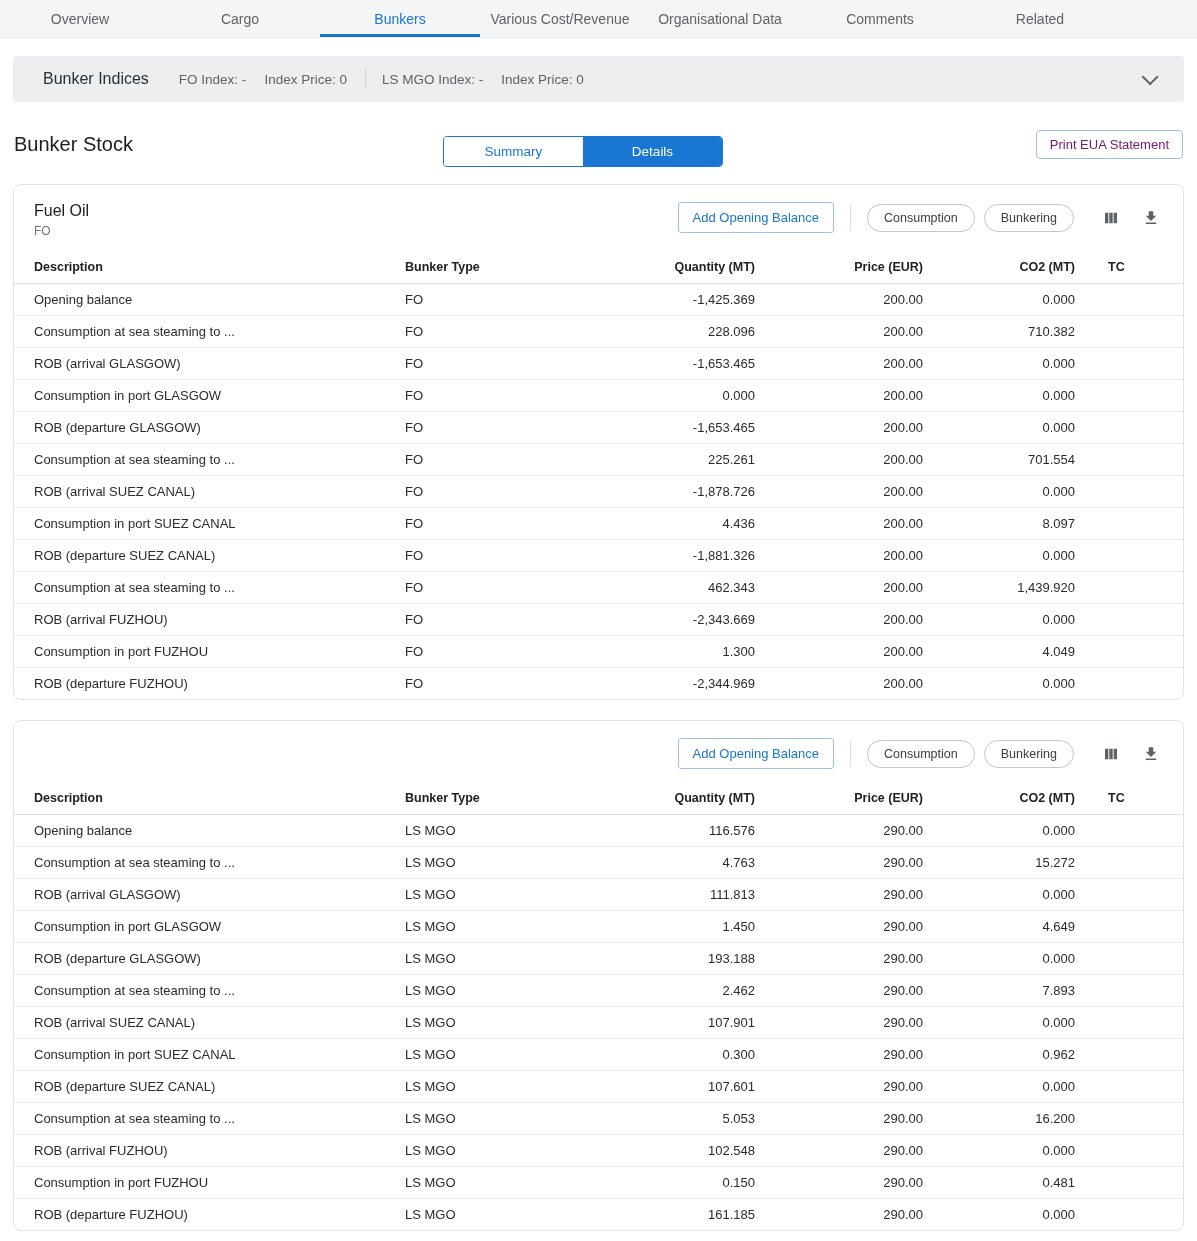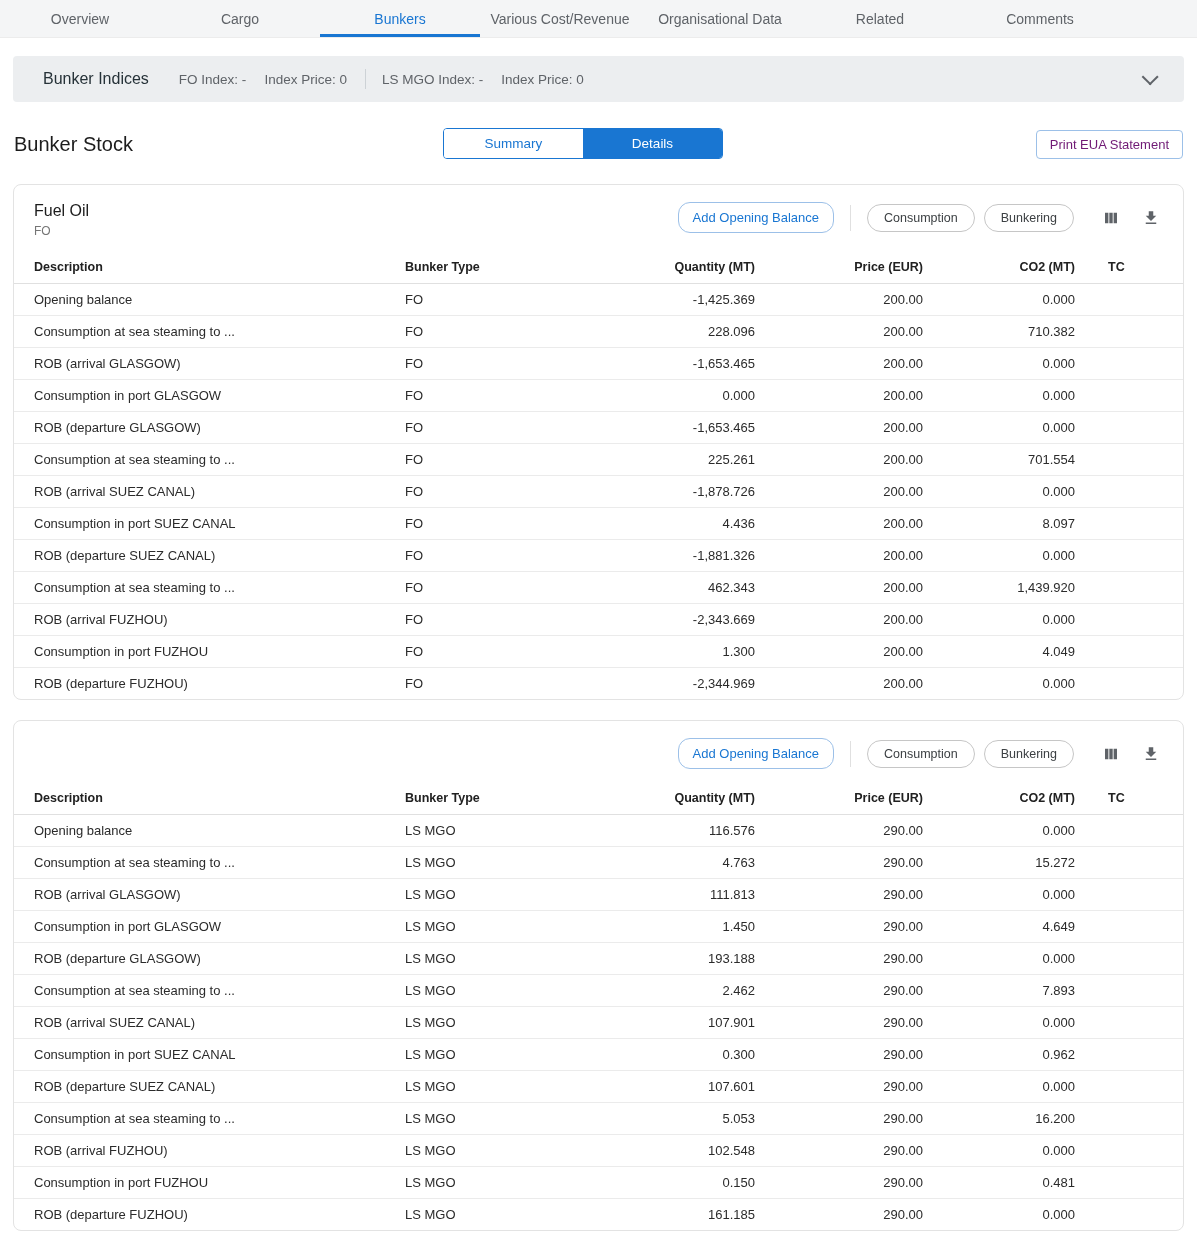--- a/index.html
+++ b/index.html
@@ -55,21 +55,21 @@
 
   
   .stock-header {
     position: relative;
     margin: 26px 14px 24px 14px;
     height: 32px;
     display: flex; align-items: center;
   }
   .stock-title { font-size: 20px; color: #1c1c1c; font-weight: 400; }
   .view-toggle {
-    position: absolute; left: 429px; top: 0;
+    position: absolute; left: 429px; top: 8px;
     display: flex;
     border: 1px solid #1976d2;
     border-radius: 4px;
     overflow: hidden;
     height: 31px;
   }
   .view-toggle .seg {
     width: 139px;
     display: flex; align-items: center; justify-content: center;
     font-size: 13.5px;
@@ -100,21 +100,21 @@
     display: flex; align-items: flex-start;
     padding: 17px 20px 2px 20px;
   }
   .card-title { font-size: 16px; color: #1c1c1c; font-weight: 400; }
   .card-subtitle { font-size: 12px; color: #757575; margin-top: 4px; }
   .card-actions { margin-left: auto; display: flex; align-items: center; }
   .btn-outline-blue {
     border: 1px solid #9cc0e8;
     color: #1976d2; background: #fff;
     font-size: 13px; font-family: "Liberation Sans", sans-serif;
-    border-radius: 12px; padding: 7px 14px; cursor: pointer;
+    border-radius: 3px; padding: 7px 14px; cursor: pointer;
   }
   .action-divider { width: 1px; height: 26px; background: #e0e0e0; margin: 0 16px; }
   .chip {
     border: 1px solid #c6c6c6;
     background: #fff; color: #3c4043;
     font-size: 12.5px; font-family: "Liberation Sans", sans-serif;
     border-radius: 16px; padding: 6px 16px;
     margin-right: 9px; cursor: pointer;
   }
   .icon-btn {
@@ -147,22 +147,22 @@
 </style>
 </head>
 <body>
 
 <div class="tabbar">
   <div class="tab">Overview</div>
   <div class="tab">Cargo</div>
   <div class="tab active">Bunkers</div>
   <div class="tab">Various Cost/Revenue</div>
   <div class="tab">Organisational Data</div>
+  <div class="tab">Comments</div>
   <div class="tab">Related</div>
-  <div class="tab">Comments</div>
 </div>
 
 <div class="indices">
   <span class="indices-title">Bunker Indices</span>
   <span class="indices-label">FO Index: -</span>
   <span class="indices-label">Index Price: 0</span>
   <span class="indices-divider"></span>
   <span class="indices-label">LS MGO Index: -</span>
   <span class="indices-label">Index Price: 0</span>
   <span class="indices-spacer"></span>

